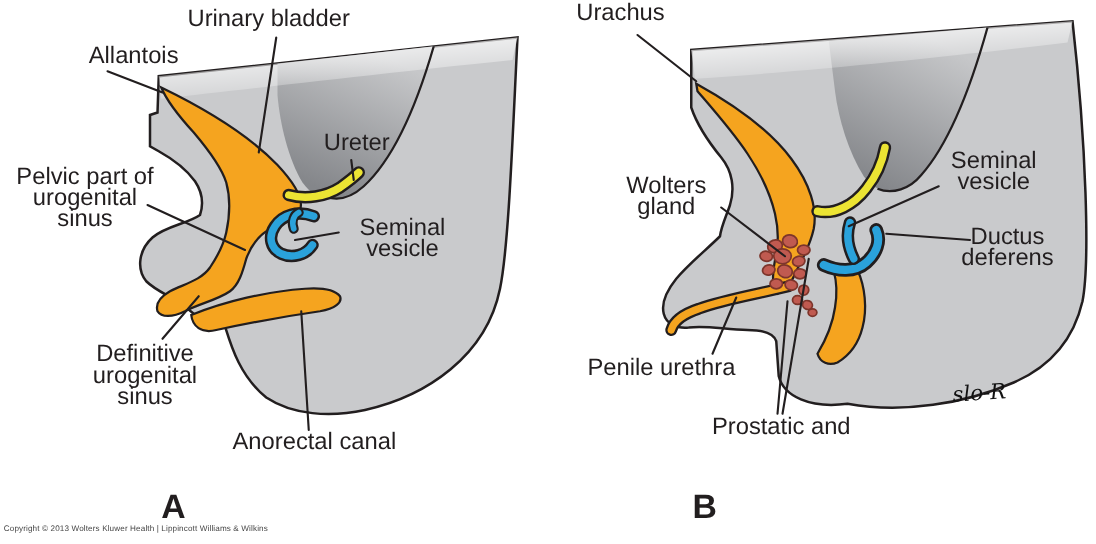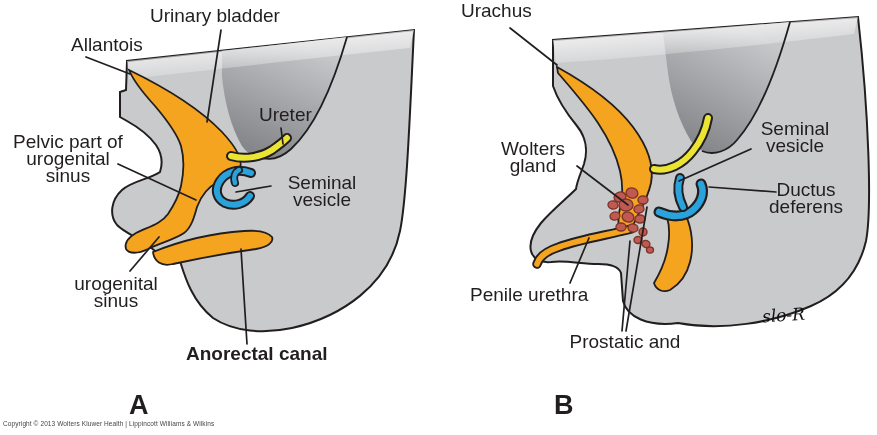--- a/index.html
+++ b/index.html
@@ -168,25 +168,26 @@
     <div>urogenital</div>
     <div>sinus</div>
   </div>
 
   <div class="lbl center" style="left:264px;top:174px;width:116px;">
     <div>Seminal</div>
     <div>vesicle</div>
   </div>
 
   <div class="lbl center" style="left:57px;top:275px;width:118px;">
+    <div>Definitive</div>
     <div>urogenital</div>
     <div>sinus</div>
   </div>
 
-  <div class="lbl" style="left:186px;top:345px;font-weight:bold;">Anorectal canal</div>
+  <div class="lbl" style="left:186px;top:345px;">Anorectal canal</div>
 
   <div class="panel-letter" style="left:129px;top:390px;">A</div>
 
   <div class="lbl" style="left:461px;top:2px;">Urachus</div>
 
   <div class="lbl center" style="left:483px;top:140px;width:100px;">
     <div>Wolters</div>
     <div>gland</div>
   </div>
 

